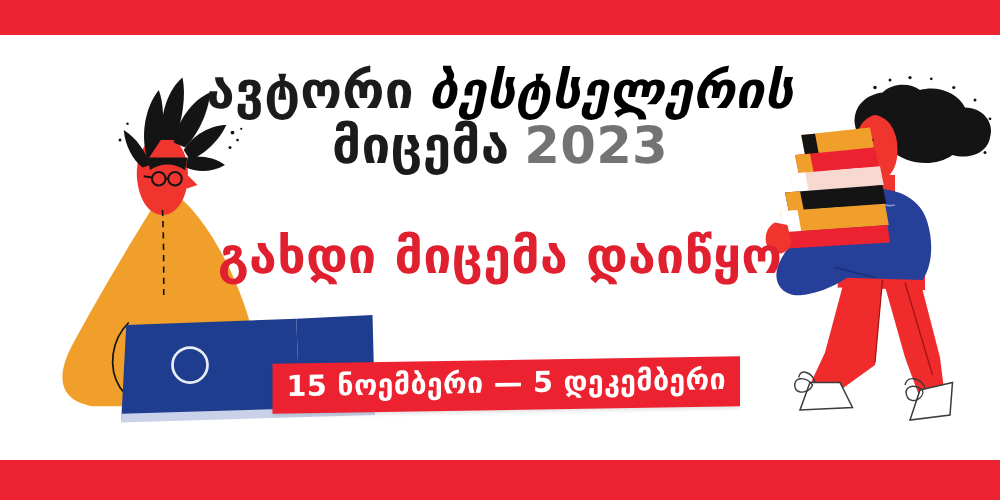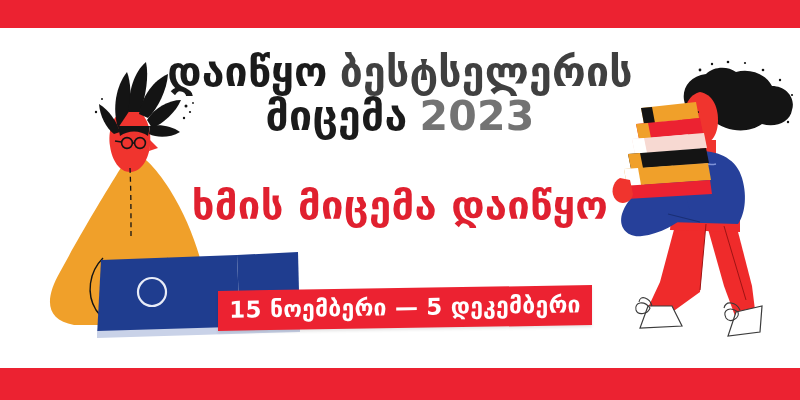--- a/index.html
+++ b/index.html
@@ -49,21 +49,21 @@
   }
   .hl-line {
     display: block;
     font-size: 41px;
     font-weight: 700;
     letter-spacing: 0.2px;
     white-space: nowrap;
   }
   .hl-line.l2 { margin-top: 2px; }
   .t-black { color: #1b1b1b; }
-  .t-red   { color: #404040; }
+  .t-red   { color: #000000; font-style: italic; }
   .year    { color: #737373; font-weight: 700; }
 
   .subline {
     position: absolute;
     left: 0;
     top: 182px;
     width: 800px;
     text-align: center;
     z-index: 40;
     pointer-events: none;
@@ -252,25 +252,25 @@
       </g>
 
       <path d="M620 178 C 612 182, 610 194, 616 200 C 622 206, 632 202, 633 194 L 630 180 Z" fill="#f0342e"></path>
     </svg>
   </div>
 
   <div class="band band-top"></div>
   <div class="band band-bottom"></div>
 
   <div class="headline">
-    <span class="hl-line"><span class="t-black">დაიწყო</span><span class="t-red" style="margin-left:12px">ბესტსელერის</span></span>
+    <span class="hl-line"><span class="t-black">ავტორი</span><span class="t-red" style="margin-left:12px">ბესტსელერის</span></span>
     <span class="hl-line l2"><span class="t-black">მიცემა</span><span class="year" style="margin-left:12px">2023</span></span>
   </div>
 
   <div class="subline">
-    <span>ხმის მიცემა დაიწყო</span>
+    <span>გახდი მიცემა დაიწყო</span>
   </div>
 
   <div class="date-ribbon">
     <span>15 ნოემბერი — 5 დეკემბერი</span>
   </div>
 
 </div>
 
 </body></html>

